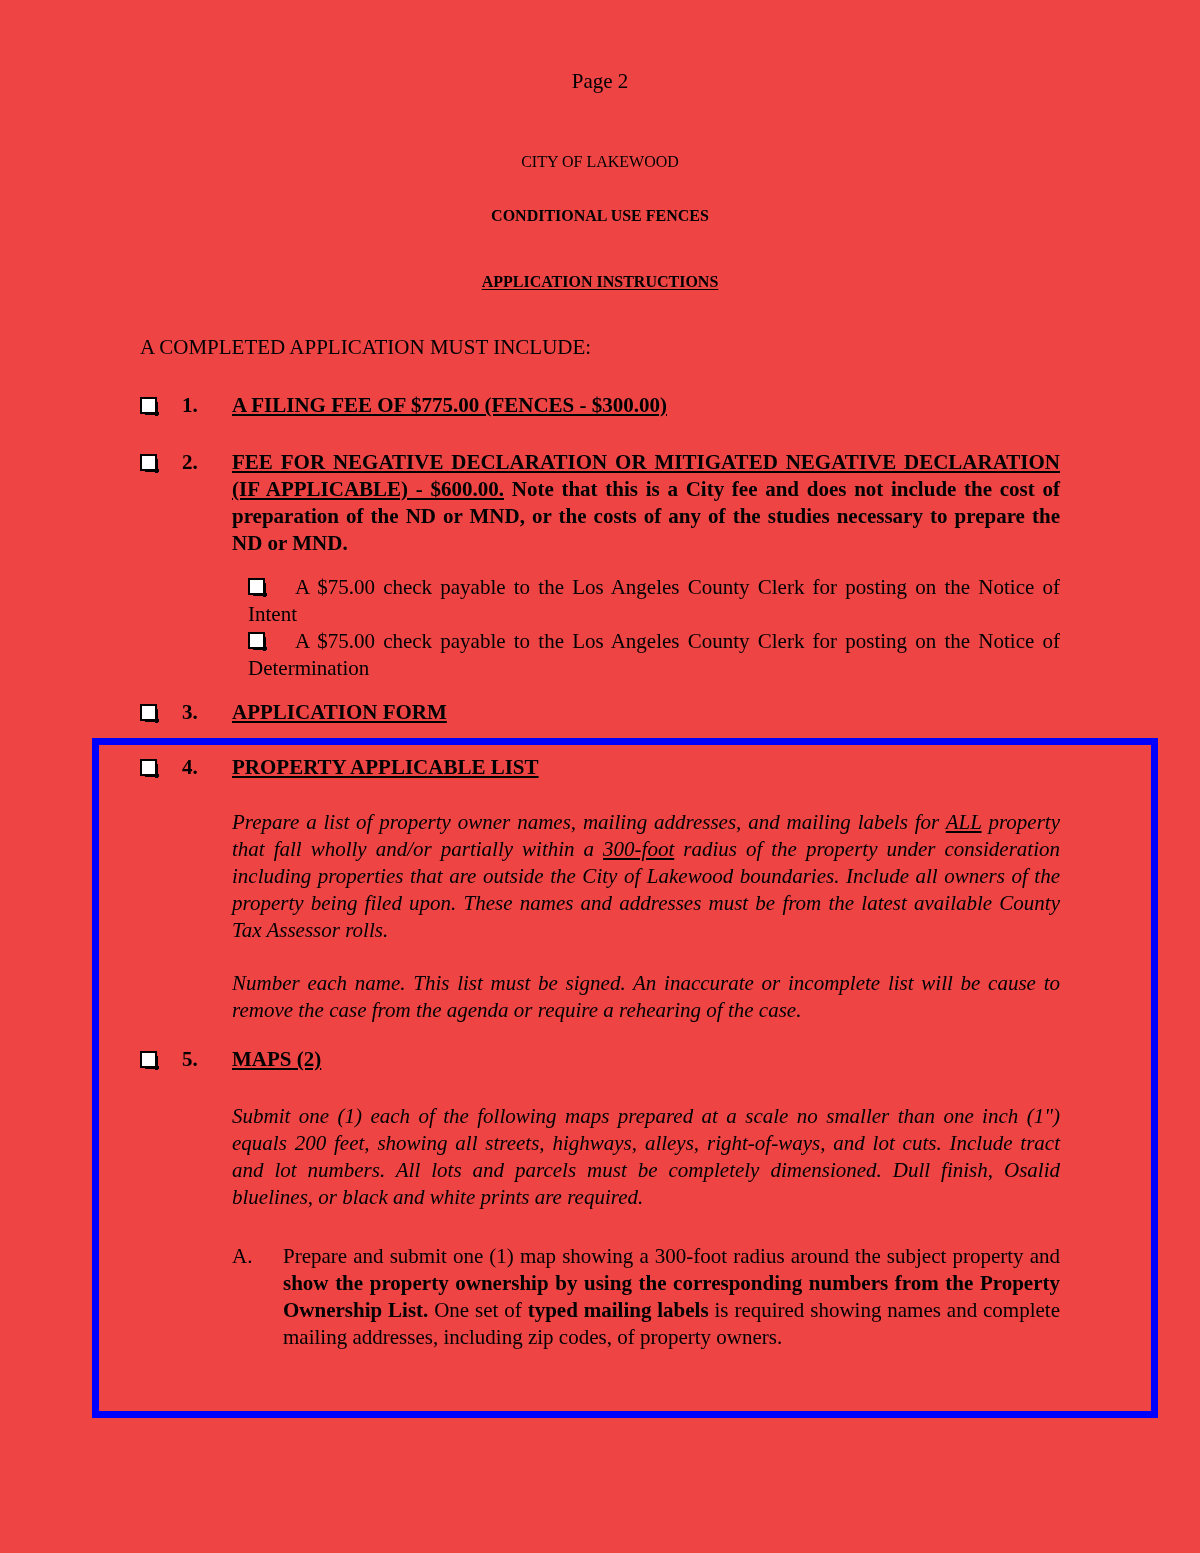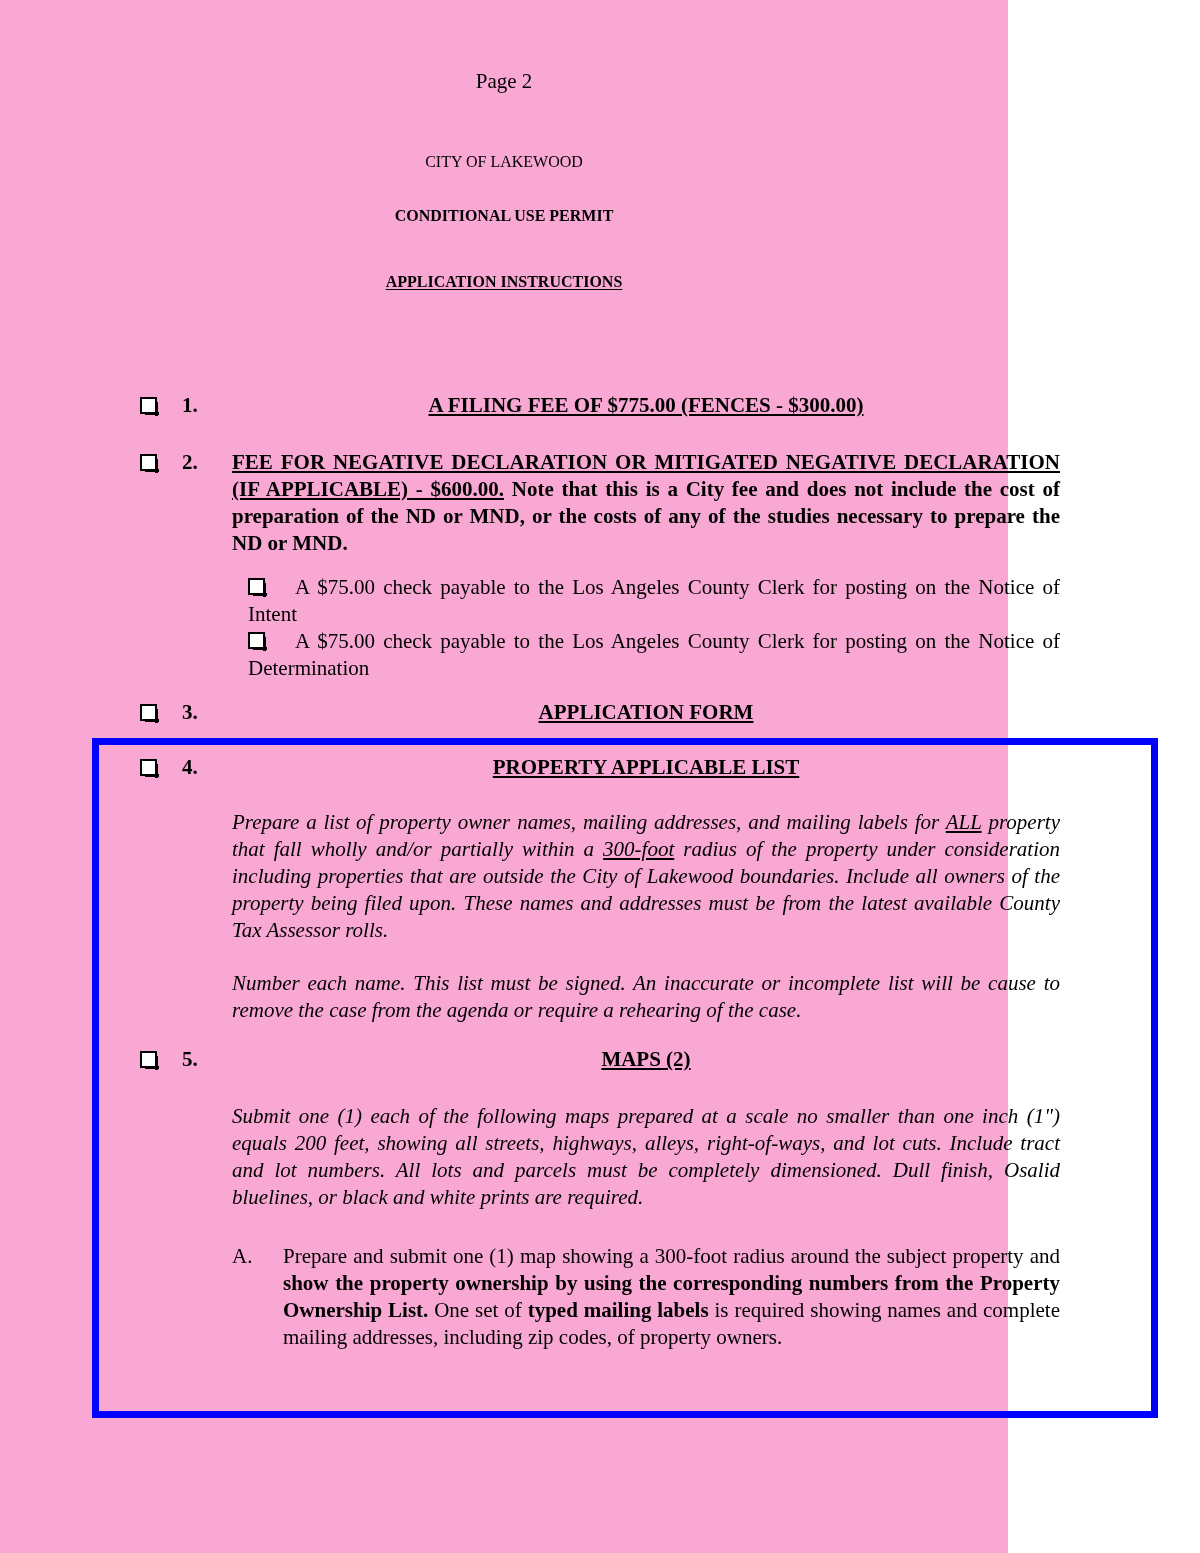--- a/index.html
+++ b/index.html
@@ -12,23 +12,23 @@
     height: 1553px;
     position: relative;
     font-family: "Liberation Serif", "DejaVu Serif", serif;
     color: #000000;
     overflow: hidden;
   }
 
   .page {
     position: absolute;
     left: 0; top: 0;
-    width: 1008px;
+    width: 1200px;
     height: 1553px;
-    background: #f9a8d4;
+    background: #ef4444;
   }
 
   
   .page-num {
     position: absolute;
     left: 0; right: 0;
     top: 68px;
     text-align: center;
     font-size: 21px;
     line-height: 26px;
@@ -112,21 +112,21 @@
     font-weight: bold;
   }
   .body {
     margin-left: 92px;
     font-size: 21px;
     line-height: 27px;
     text-align: justify;
   }
   .body.heading {
     font-weight: bold;
-    text-align: center;
+    text-align: left;
   }
   .u { text-decoration: underline; text-underline-offset: 2px; }
   .b { font-weight: bold; }
 
   
   .subchk-group {
     position: absolute;
     left: 232px;
     width: 828px;
     font-size: 21px;
@@ -204,24 +204,25 @@
 </style>
 </head>
 <body>
 
 <div class="page">
 
   <div class="page-num">Page 2</div>
 
   <div class="title-block">
     <div class="title-line">CITY OF LAKEWOOD</div>
-    <div class="title-line bold">CONDITIONAL USE PERMIT</div>
+    <div class="title-line bold">CONDITIONAL USE FENCES</div>
     <div class="title-line bold-underline">APPLICATION INSTRUCTIONS</div>
   </div>
 
+  <div class="intro">A COMPLETED APPLICATION MUST INCLUDE:</div>
 
   <div class="item" style="top:392px;">
     <span class="chk"><span class="box"></span></span>
     <span class="num">1.</span>
     <div class="body heading">
       <span class="u">A FILING FEE OF $775.00 (FENCES - $300.00)</span>
     </div>
   </div>
 
   <div class="item" style="top:449px;">

